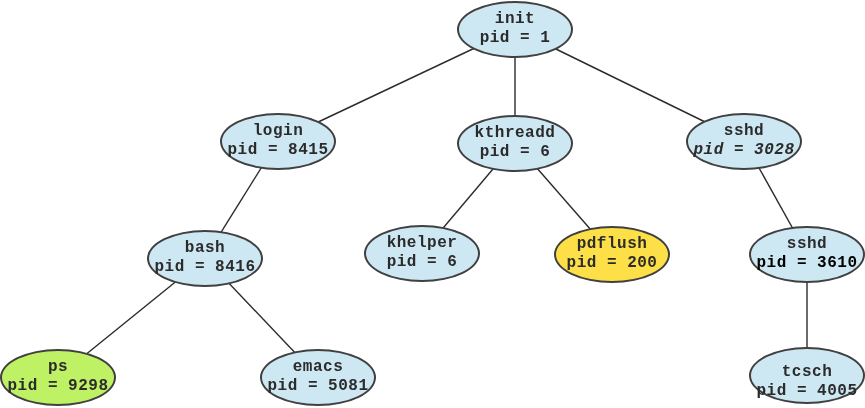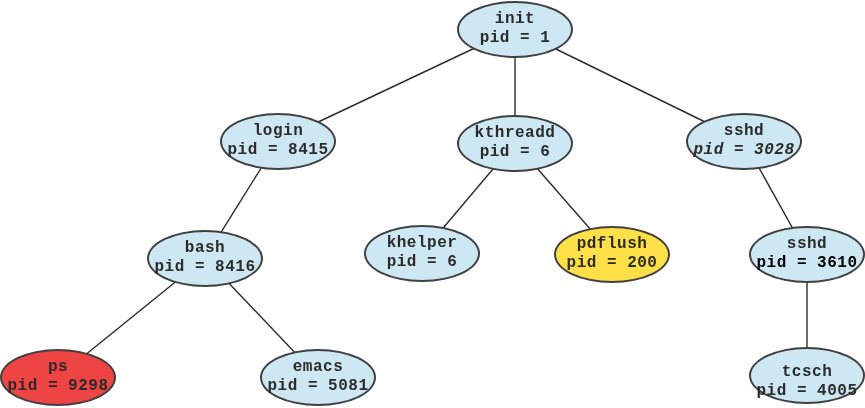--- a/index.html
+++ b/index.html
@@ -88,21 +88,21 @@
         <div class="node-pid" style="color: rgb(43, 43, 43);">pid = 6</div>
       </div>
       <div class="node" style="left: 554px; top: 225.5px; background: #fde047; border-color: rgb(64, 64, 64);">
         <div class="node-name" style="color: rgb(43, 43, 43);">pdflush</div>
         <div class="node-pid" style="color: rgb(43, 43, 43);">pid = 200</div>
       </div>
       <div class="node" style="left: 749px; top: 225.5px; background: rgb(206, 232, 243); border-color: rgb(64, 64, 64);">
         <div class="node-name" style="color: rgb(43, 43, 43);">sshd</div>
         <div class="node-pid" style="color: #000000;">pid = 3610</div>
       </div>
-      <div class="node" style="left: 0px; top: 348.5px; background: #ef4444; border-color: rgb(64, 64, 64);">
+      <div class="node" style="left: 0px; top: 348.5px; background: #bef264; border-color: rgb(64, 64, 64);">
         <div class="node-name" style="color: rgb(43, 43, 43);">ps</div>
         <div class="node-pid" style="color: rgb(43, 43, 43);">pid = 9298</div>
       </div>
       <div class="node" style="left: 260px; top: 348.5px; background: rgb(206, 232, 243); border-color: rgb(64, 64, 64);">
         <div class="node-name" style="color: rgb(43, 43, 43);">emacs</div>
         <div class="node-pid" style="color: rgb(43, 43, 43);">pid = 5081</div>
       </div>
       <div class="node" style="left: 749px; top: 346.5px; background: rgb(206, 232, 243); border-color: rgb(64, 64, 64);">
         <div class="node-name" style="color: rgb(43, 43, 43); margin-top: 13px;">tcsch</div>
         <div class="node-pid" style="color: rgb(43, 43, 43);">pid = 4005</div>

